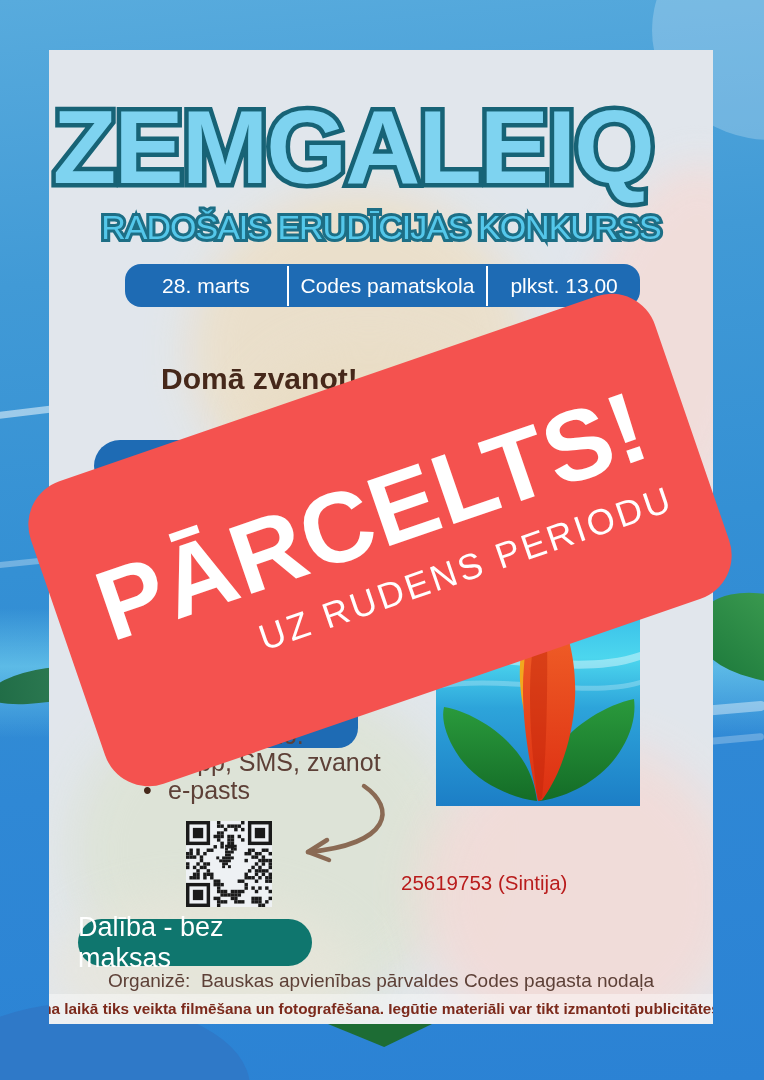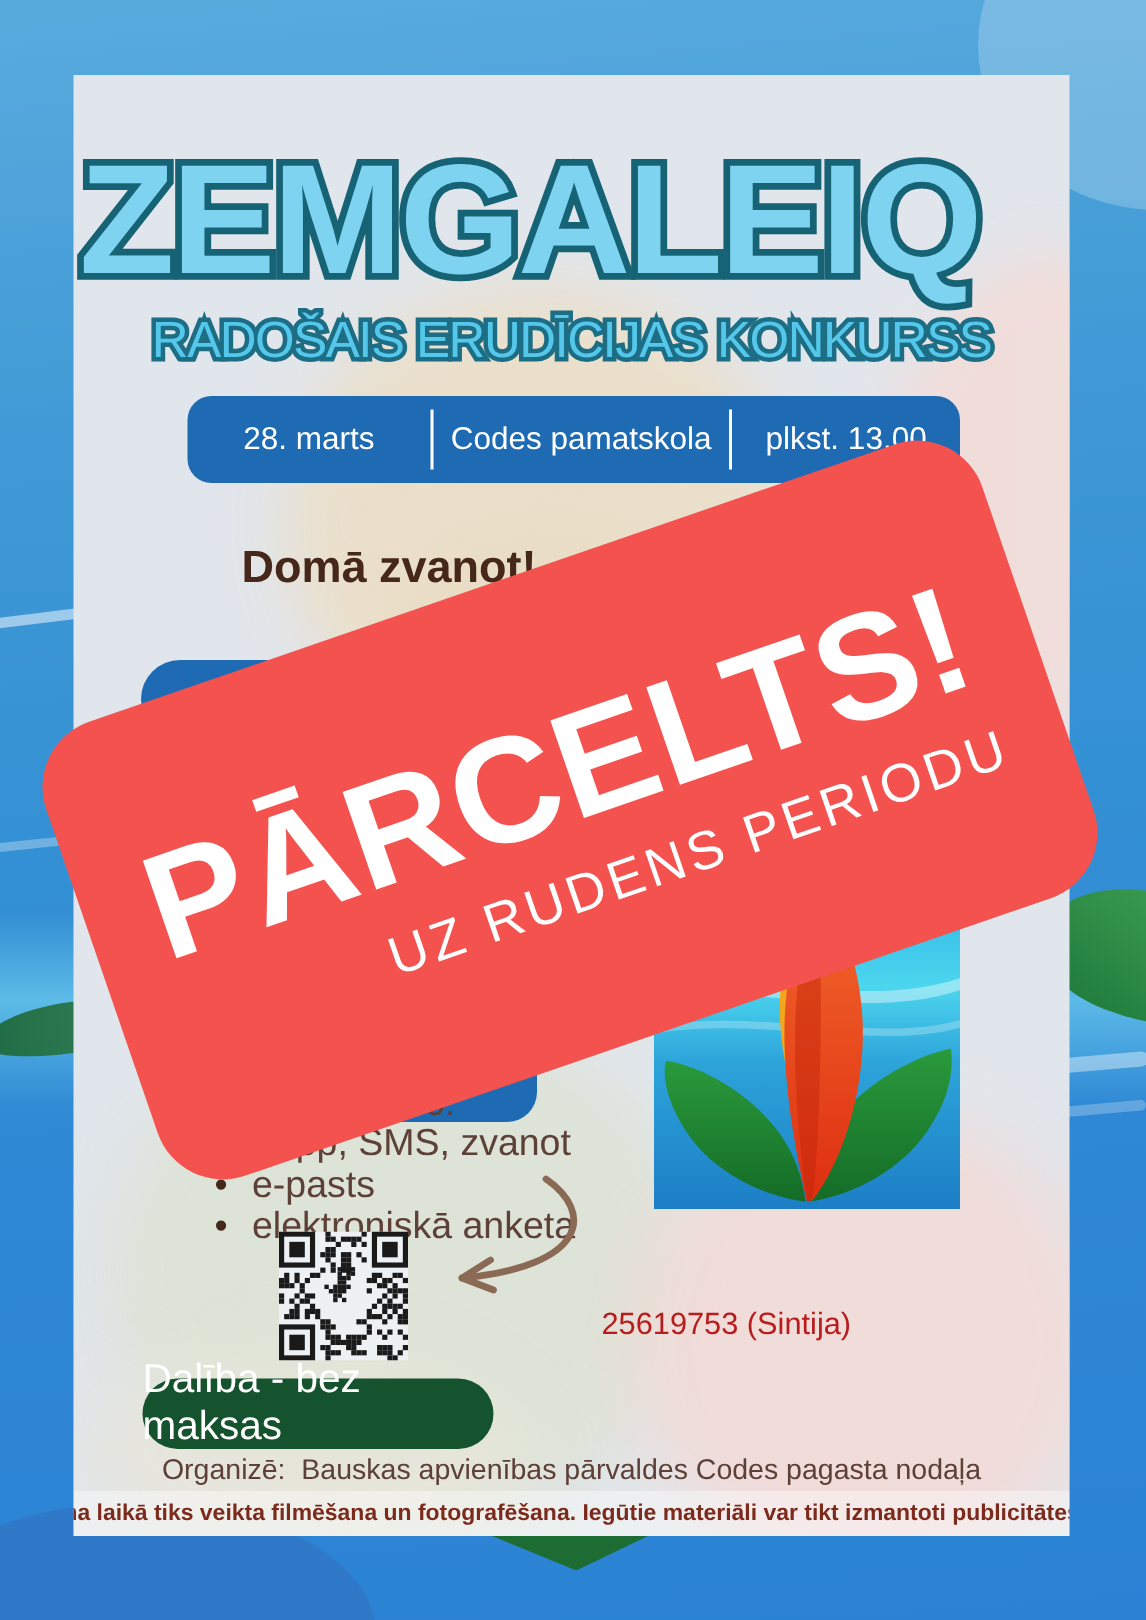--- a/index.html
+++ b/index.html
@@ -43,21 +43,21 @@
     font-size:104px;font-weight:700;letter-spacing:-2px;line-height:110px;white-space:nowrap;}
   .title-stroke{-webkit-text-stroke:9px #176376;color:#176376;}
   .title-fill{color:#7ed3f0;}
   .subtitle-wrap{left:0;top:158px;width:664px;height:46px;text-align:center;}
   .subtitle-layer{position:absolute;left:0;top:0;width:100%;
     font-size:34px;font-weight:400;letter-spacing:-1px;white-space:nowrap;}
   .subtitle-stroke{-webkit-text-stroke:6px #1d6e85;color:#1d6e85;}
   .subtitle-fill{color:#54c7ea;}
 
   
-  .info-bar{left:76px;top:214px;width:515px;height:58px;background:#1e6bb4;border-radius:16px;
+  .info-bar{left:76px;top:214px;width:515px;height:43px;background:#1e6bb4;border-radius:16px;
     display:flex;align-items:center;color:#fff;}
   .info-cell{display:flex;align-items:center;justify-content:center;text-align:center;
     font-size:21px;font-weight:500;line-height:24px;height:100%;}
   .c1{width:163px;} .c2{width:199px;} .c3{width:153px;}
   .vdiv{width:2px;height:40px;background:#fff;align-self:center;}
 
   
   .slogan1{left:112px;top:312px;font-size:30px;font-weight:800;color:#46281a;}
   .slogan2{left:226px;top:351px;font-size:30px;font-weight:800;color:#46281a;}
 
@@ -78,22 +78,22 @@
   
   .qr{left:137px;top:771px;width:86px;height:86px;}
   .arrow-svg{left:191px;top:722px;width:170px;height:110px;}
 
   
   .contact-h{left:352px;top:790px;font-size:24px;font-weight:800;color:#46281a;}
   .contact-p{left:352px;top:821px;font-size:20.5px;color:#b91c1c;}
   .contact-e{left:352px;top:847px;font-size:20.5px;color:#5d4037;}
 
   
-  .part-btn{left:46px;top:869px;width:234px;height:47px;background:#14532d;border-radius:24px;
-    display:flex;align-items:flex-end;justify-content:center;color:#fff;font-size:27px;}
+  .part-btn{left:29px;top:869px;width:234px;height:47px;background:#0f766e;border-radius:24px;
+    display:flex;align-items:center;justify-content:center;color:#fff;font-size:27px;}
 
   
   .organizer{left:0;top:920px;width:664px;text-align:center;font-size:19px;color:#5d4037;white-space:pre;}
   .disclaimer-strip{left:0;top:944px;width:664px;height:30px;background:rgba(255,255,255,.4);
     display:flex;align-items:center;justify-content:center;}
   .disclaimer{font-size:15.3px;font-weight:700;color:#7c2a1c;white-space:nowrap;}
 
   
   .flower{left:387px;top:538px;width:204px;height:218px;}
 
@@ -151,21 +151,20 @@
     <div class="abs sec-header sec1">
       <span>Nosacī</span>
     </div>
     <div class="abs line bullet l-b1">J</div>
 
     <div class="abs sec-header sec2"></div>
 
     <div class="abs line l0">026.</div>
     <div class="abs line bullet l1">sApp, SMS, zvanot</div>
     <div class="abs line bullet l2">e-pasts</div>
-    <div class="abs line bullet l3">elektroniskā anketa</div>
 
     <div class="abs qr">
       <svg id="qr-svg" width="86" height="86" viewBox="0 0 86 86">
           <rect x="0" y="0" width="86" height="86" fill="#eef1f4"></rect>
           <rect x="30.96" y="0" width="3.44" height="3.44" fill="#1a1a1a"></rect>
           <rect x="55.04" y="0" width="3.44" height="3.44" fill="#1a1a1a"></rect>
           <rect x="30.96" y="3.44" width="3.44" height="3.44" fill="#1a1a1a"></rect>
           <rect x="34.4" y="3.44" width="3.44" height="3.44" fill="#1a1a1a"></rect>
           <rect x="41.28" y="3.44" width="3.44" height="3.44" fill="#1a1a1a"></rect>
           <rect x="44.72" y="3.44" width="3.44" height="3.44" fill="#1a1a1a"></rect>

